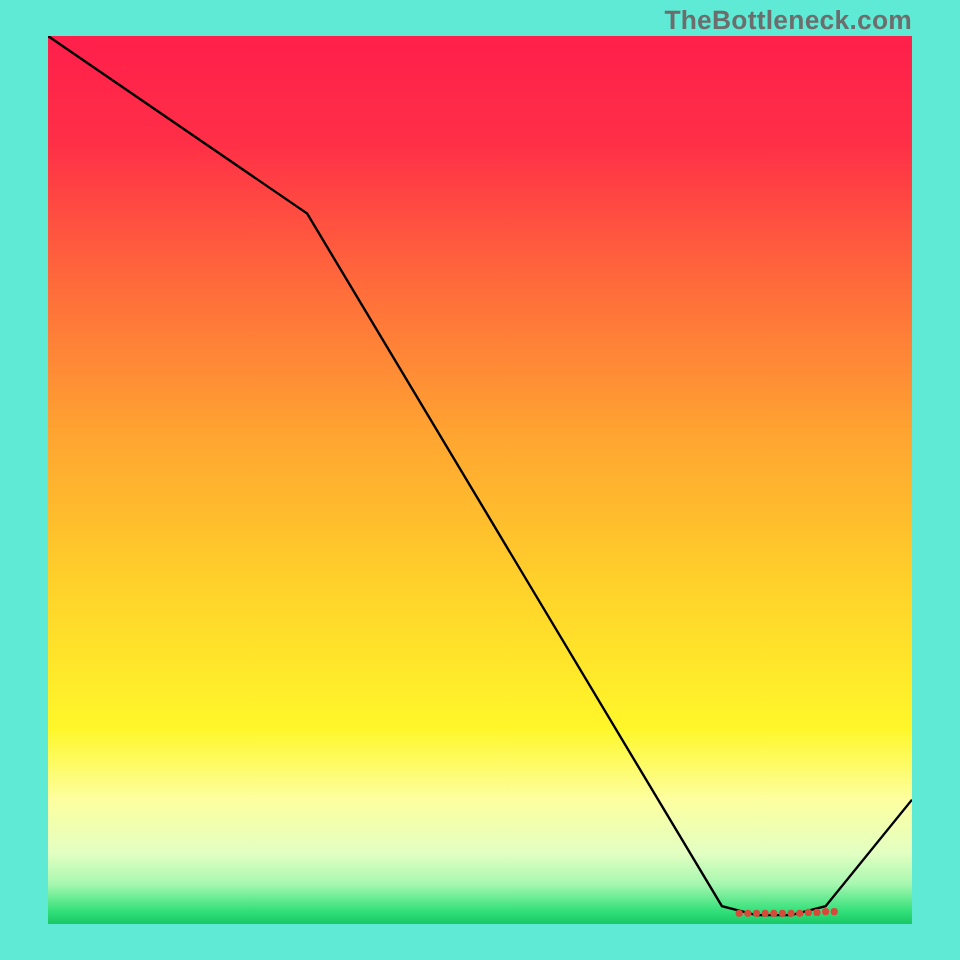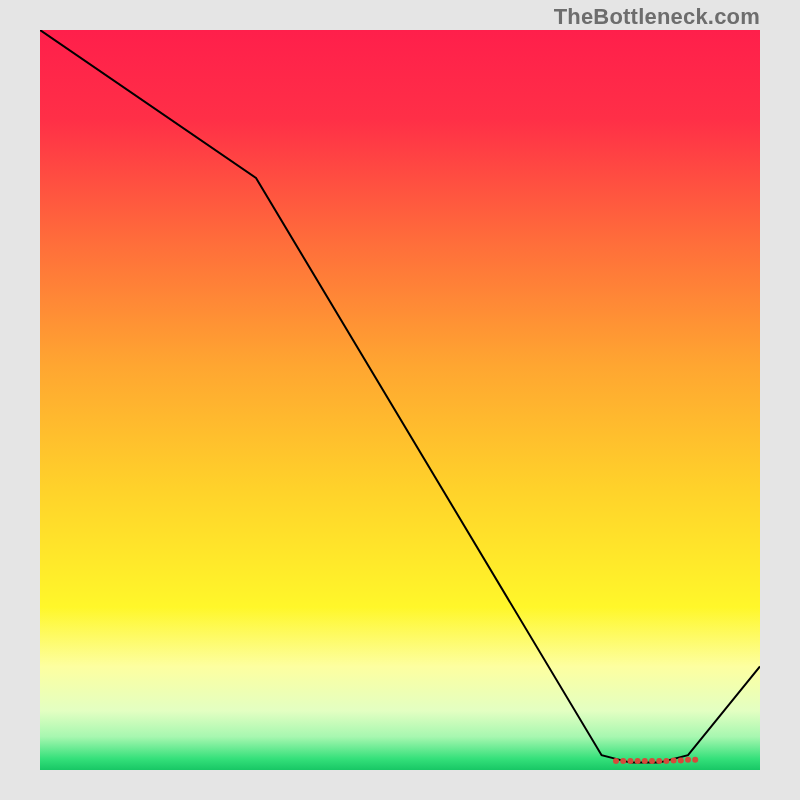--- a/index.html
+++ b/index.html
@@ -8,21 +8,21 @@
     width: 800px;
     height: 800px;
     background: #000;
     overflow: hidden;
     font-family: Arial, Helvetica, sans-serif;
   }
   .frame {
     position: relative;
     width: 800px;
     height: 800px;
-    background: #e5e5e5;
+    background: #5eead4;
   }
   .plot {
     position: absolute;
     left: 40px;
     top: 30px;
     width: 720px;
     height: 740px;
   }
   .watermark {
     position: absolute;

